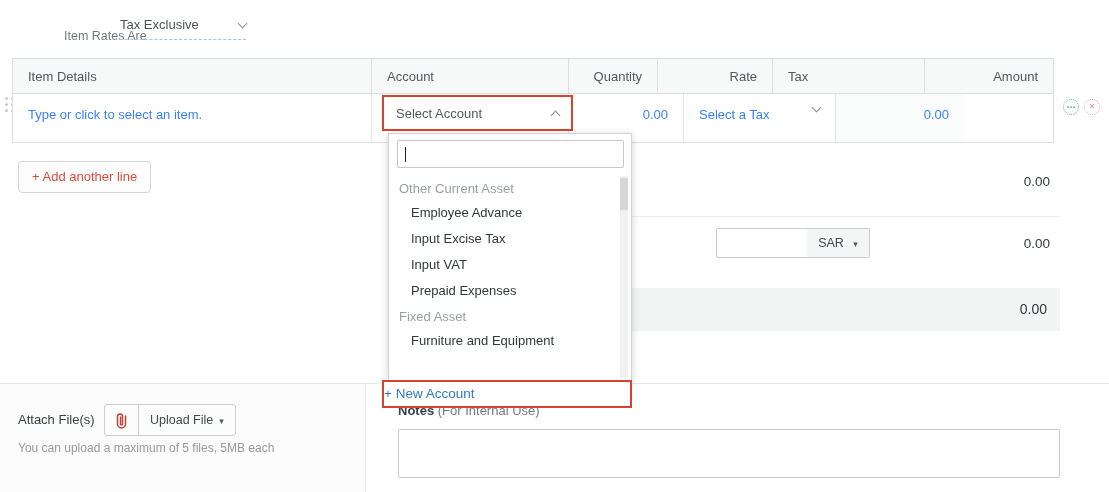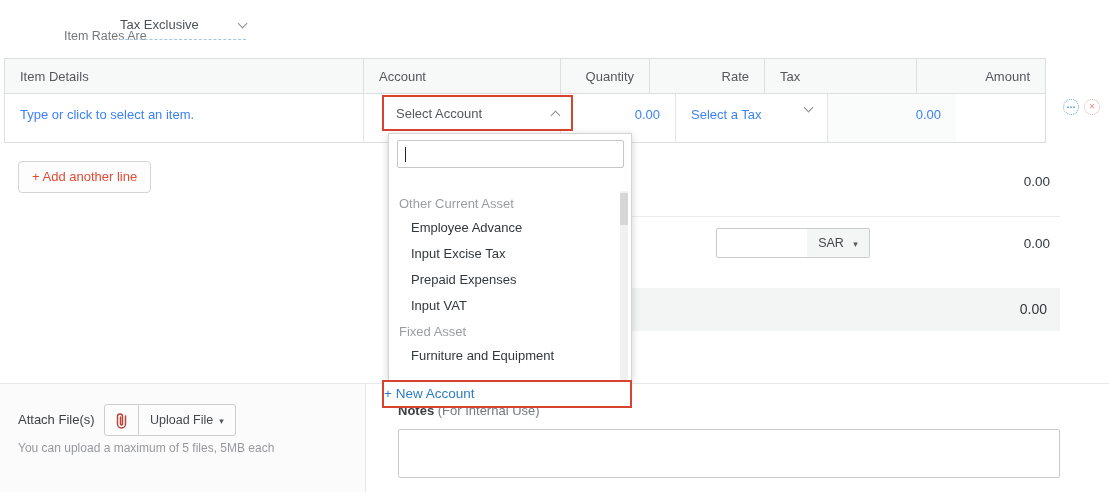--- a/index.html
+++ b/index.html
@@ -11,21 +11,21 @@
   .tax-mode { position:absolute; left:120px; top:17px; width:126px; padding-bottom:7px;
               border-bottom:1px dashed #a5c6df; cursor:pointer; display:flex; align-items:center; justify-content:space-between; }
   .tax-mode .val { font-size:13px; color:#4c5155; }
 
   
   .chev { display:inline-block; width:7px; height:7px; border-right:1.5px solid #8b8e91; border-bottom:1.5px solid #8b8e91; }
   .chev.down { transform:rotate(45deg); margin-top:-3px; }
   .chev.up { transform:rotate(-135deg); margin-top:4px; }
 
   
-  .tbl { position:absolute; left:4px; top:58px; width:1042px; border:1px solid #dcdee0; background:#fff; }
+  .tbl { position:absolute; left:12px; top:58px; width:1042px; border:1px solid #dcdee0; background:#fff; }
   .tr { display:flex; }
   .c { border-left:1px solid #e2e4e6; padding:0 15px; overflow:hidden; }
   .c:first-child { border-left:none; }
   .w1{width:358px;} .w2{width:197px;} .w3{width:89px;} .w4{width:115px;} .w5{width:152px;} .w6{width:129px;}
   .th .c { background:#f7f8f8; height:35px; line-height:35px; font-size:13px; color:#54585c; border-bottom:1px solid #dcdee0; border-left-color:#dcdee0; }
   .tdrow .c { height:48px; padding-top:13px; font-size:13px; color:#3b82f6; }
   .ar { text-align:right; }
   .placeholder { color:#b3b6b9; }
   .amount-cell { background:#fafbfb; }
   .tax-select { display:flex; justify-content:space-between; align-items:flex-start; cursor:pointer; }
@@ -77,21 +77,21 @@
   
   .acc-trigger { position:absolute; left:382px; top:95px; width:191px; height:36px; border:2px solid #d8432f;
                  background:#fff; z-index:6; display:flex; align-items:center; justify-content:space-between;
                  padding:0 12px; font-size:13px; color:#54585c; cursor:pointer; }
 
   
   .dd-panel { position:absolute; left:388px; top:133px; width:244px; height:248px; background:#fff;
               border:1px solid #d2d4d6; box-shadow:0 2px 8px rgba(0,0,0,0.18); z-index:20; }
   .dd-search { position:absolute; left:8px; top:6px; width:227px; height:28px; border:1px solid #c5c7c9; border-radius:2px; background:#fff; }
   .dd-search .cursor { position:absolute; left:7px; top:6px; width:1px; height:15px; background:#222; }
-  .dd-list { position:absolute; left:0; top:42px; width:242px; height:204px;margin-top:15px; }
+  .dd-list { position:absolute; left:0; top:42px; width:242px; height:204px; }
   .dd-group { padding:5px 10px 4px 10px; font-size:13px; color:#9b9ea1; height:24px; }
   .dd-item { padding:4px 10px 4px 22px; font-size:13px; color:#33383d; height:26px; line-height:18px; cursor:pointer; }
   .dd-item.selected { background:#3380c2; color:#fff; font-weight:bold; width:233px; }
   .dd-scroll { position:absolute; right:3px; top:0; width:8px; height:202px; background:#f1f1f1; }
   .dd-thumb { position:absolute; left:0; top:2px; width:8px; height:32px; background:#d6d6d6; cursor:pointer; }
   .dd-footer { position:absolute; left:382px; top:380px; width:250px; height:28px; background:#fff;
                border:2px solid #d8432f; z-index:21; font-size:13.5px; color:#2d7bc1; line-height:24px;
                padding-left:0; cursor:pointer; }
 </style>
 </head>
@@ -179,22 +179,22 @@
   </div>
 
   <div class="dd-panel">
     <div class="dd-search">
       <span class="cursor"></span>
     </div>
     <div class="dd-list">
       <div class="dd-group">Other Current Asset</div>
       <div class="dd-item">Employee Advance</div>
       <div class="dd-item">Input Excise Tax</div>
+      <div class="dd-item">Input VAT</div>
       <div class="dd-item">Prepaid Expenses</div>
-      <div class="dd-item">Input VAT</div>
       <div class="dd-group">Fixed Asset</div>
       <div class="dd-item">Furniture and Equipment</div>
       <div class="dd-scroll">
         <div class="dd-thumb"></div>
       </div>
     </div>
   </div>
   <div class="dd-footer">+ New Account</div>
 
 </div>

